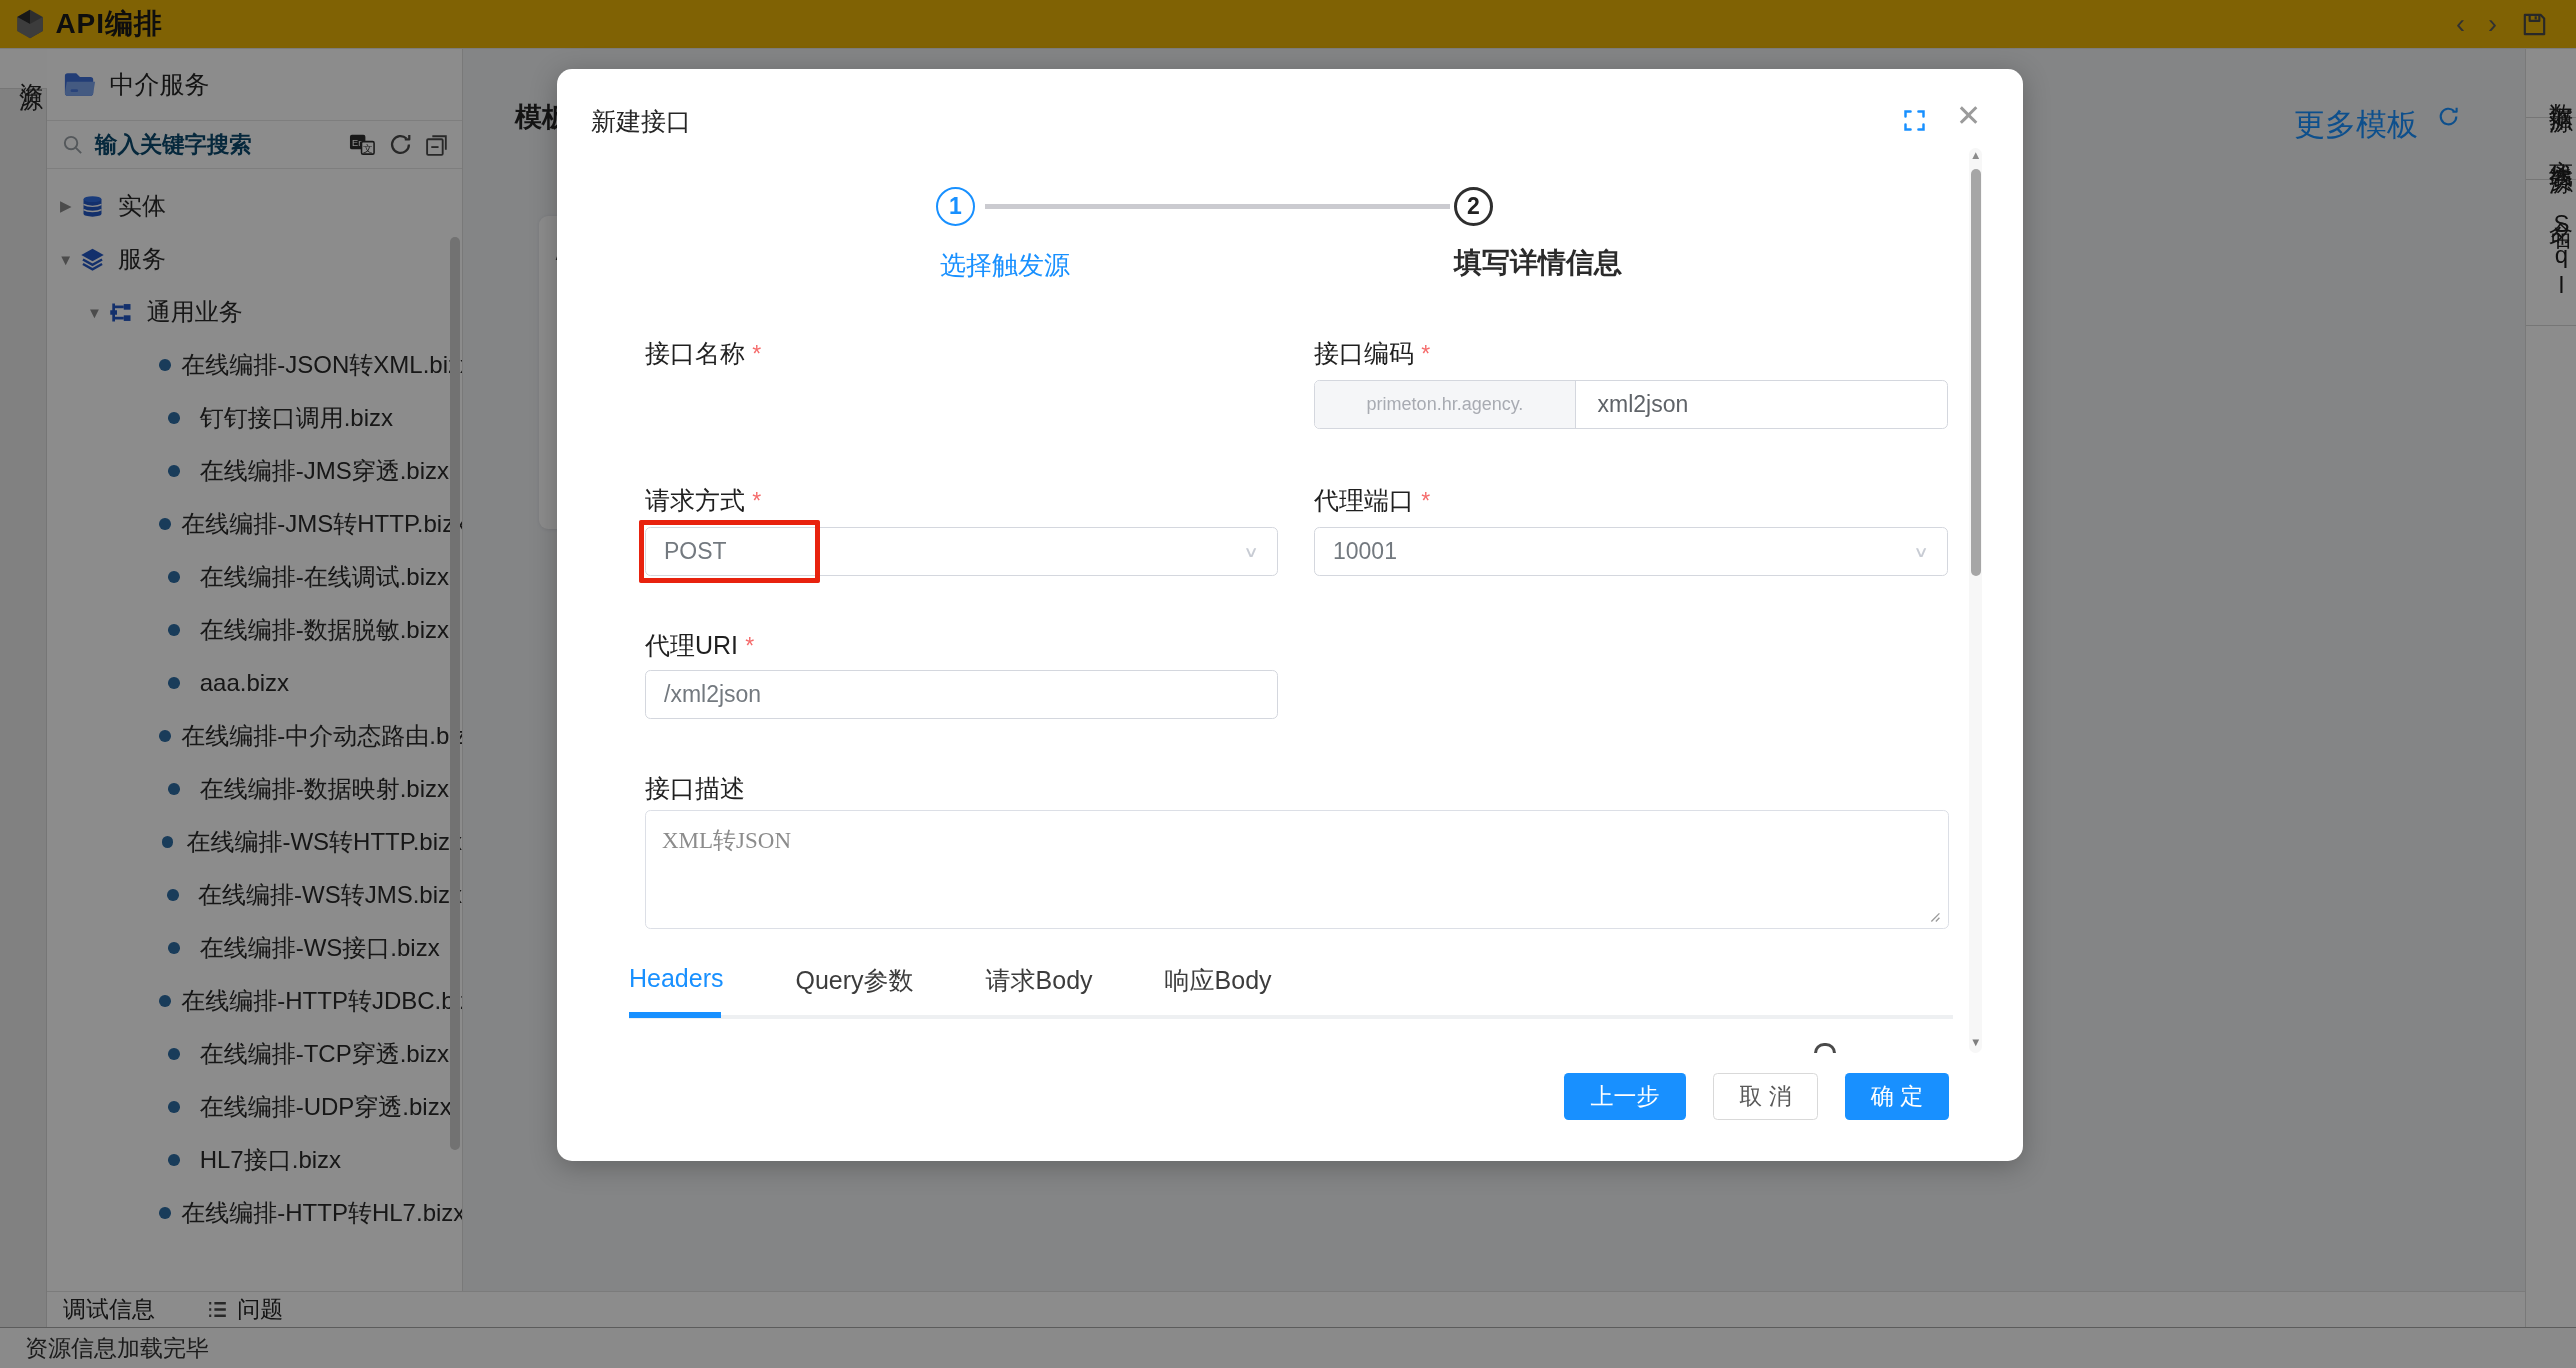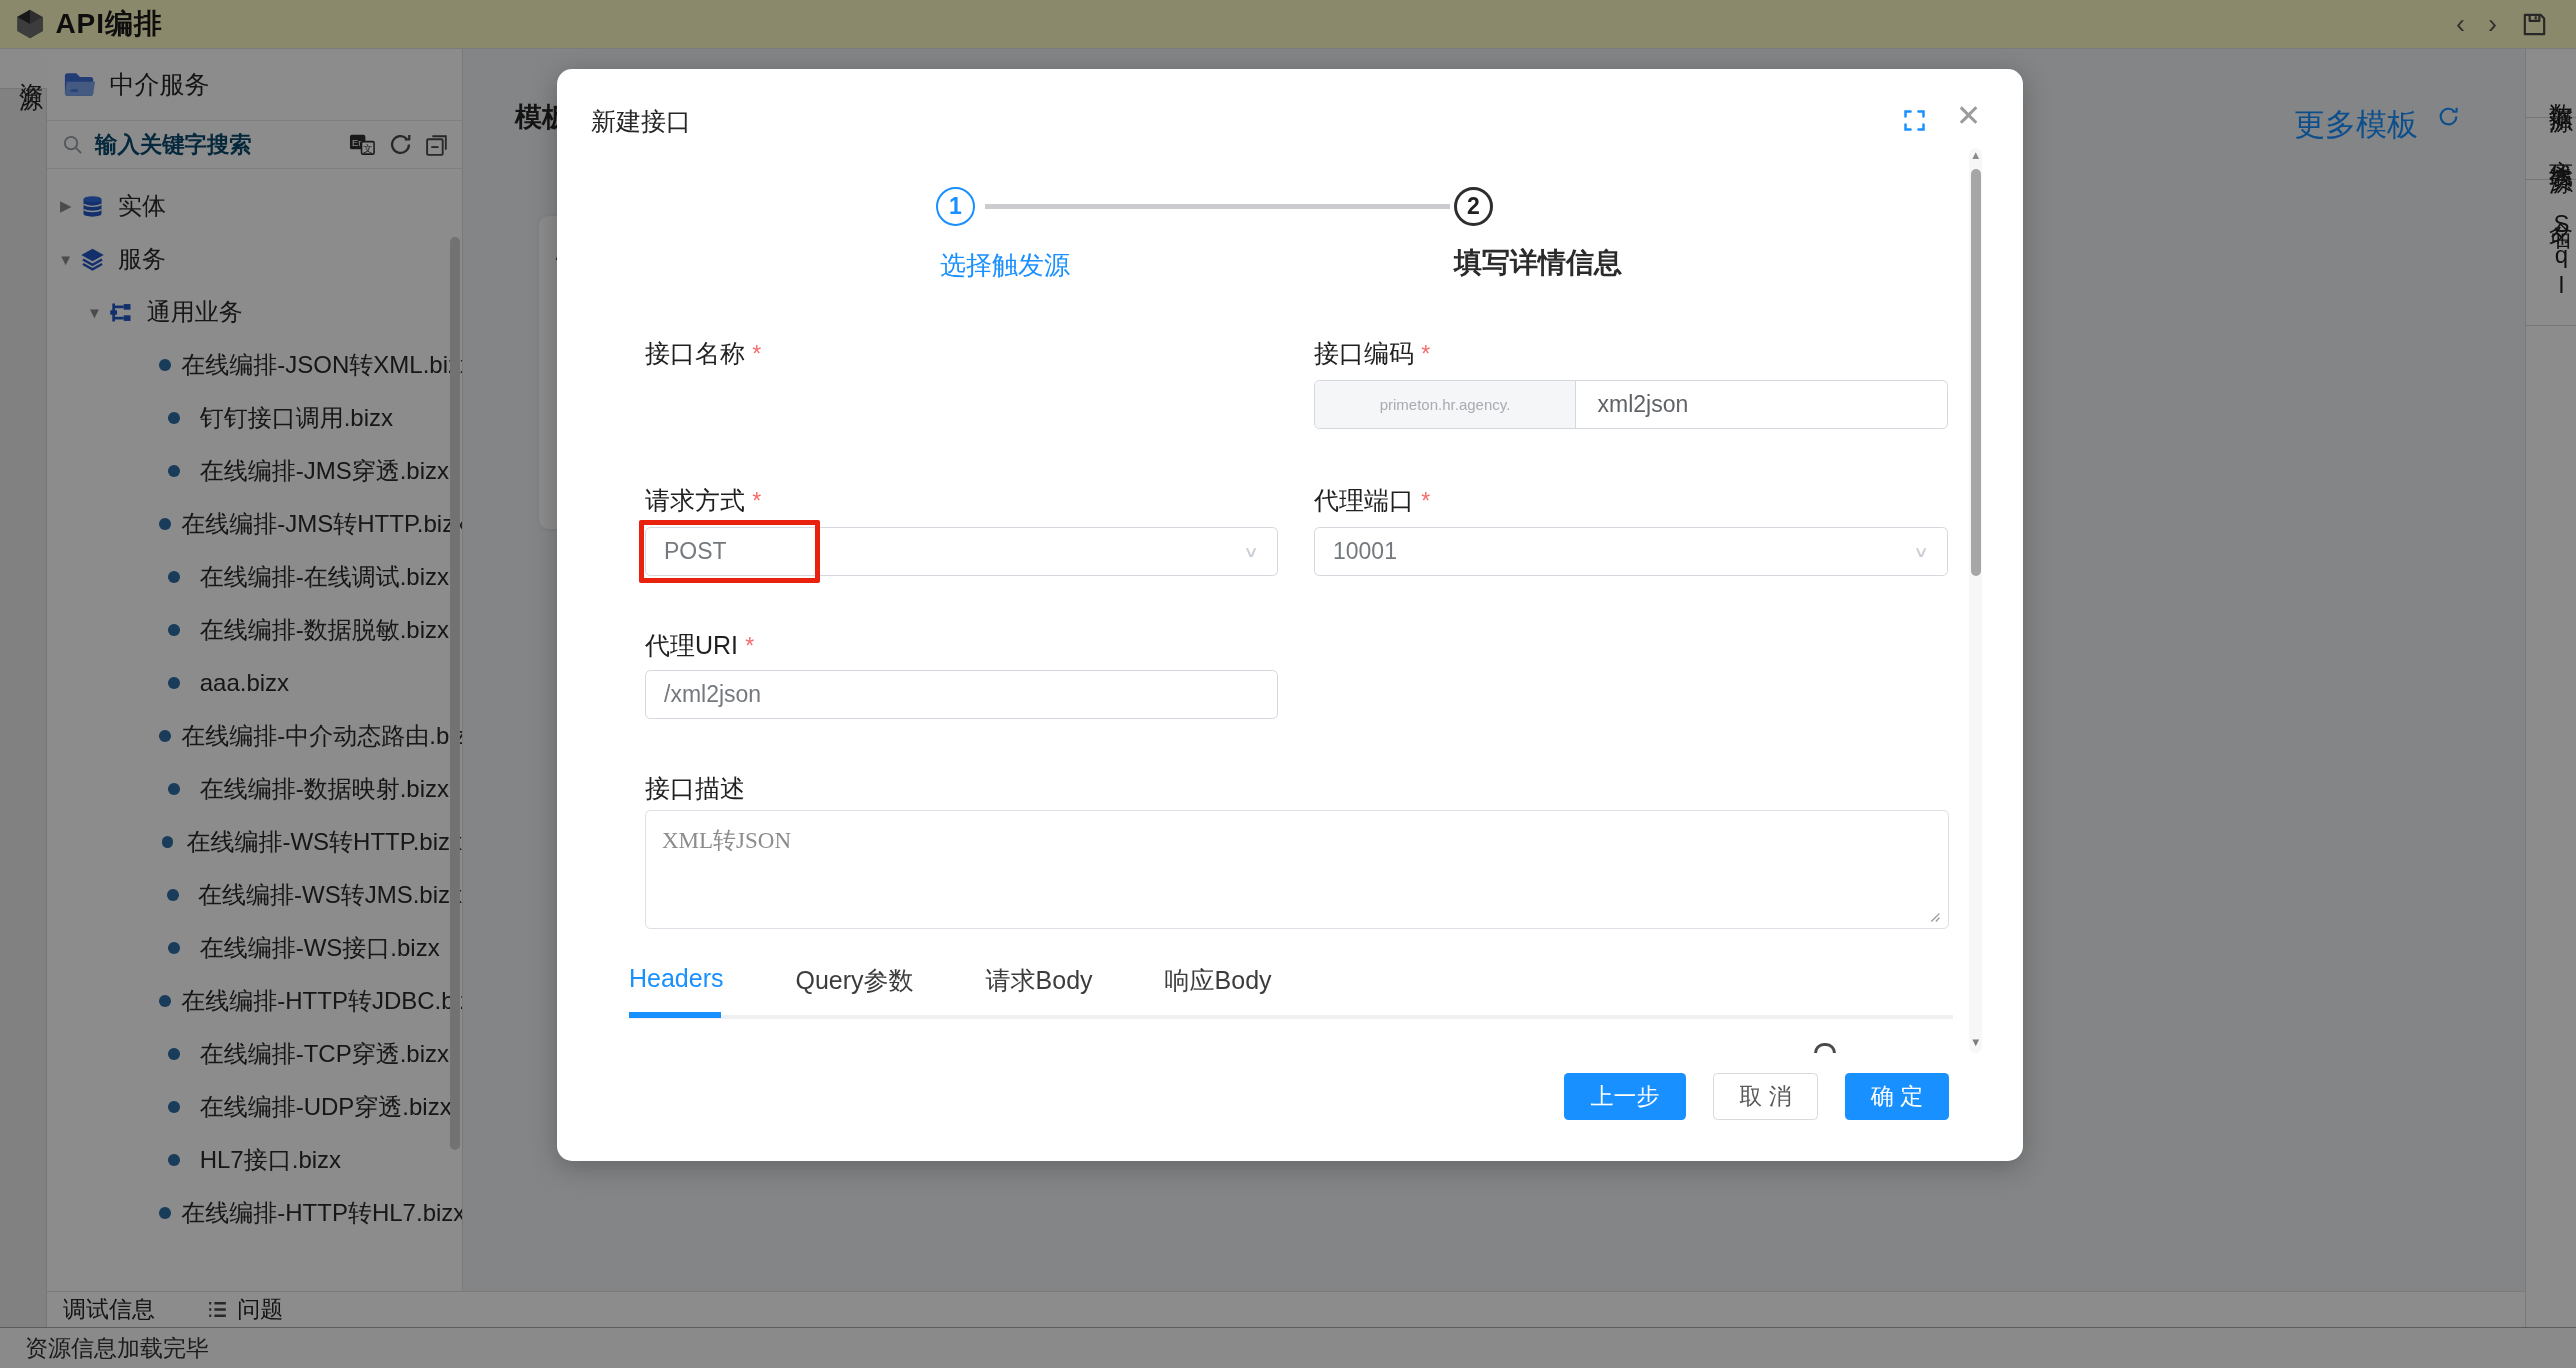--- a/index.html
+++ b/index.html
@@ -1,20 +1,20 @@
 <!DOCTYPE html>
 <html style="font-size:14.3px"><head>
 <meta charset="utf-8">
 <style>
   * { margin:0; padding:0; box-sizing:border-box; }
   html,body { width:2576px; height:1368px; overflow:hidden;
     font-family:"Liberation Sans","DejaVu Sans",sans-serif; background:#f0f2f5; }
 
   
-  .titlebar { position:absolute; left:0; top:0; width:2576px; height:49px; background:#fef9c3;
+  .titlebar { position:absolute; left:0; top:0; width:2576px; height:49px; background:#eab308;
     border-bottom:0.9px solid #e2e2e2; display:flex; align-items:center; z-index:1; }
   .logo { width:34px; height:34px; margin-left:12.5px; }
   .app-title { font-size:28px; font-weight:600; color:#1a1a1a; margin-left:9px; letter-spacing:0.9px; }
   .titlebar-right { position:absolute; right:27px; top:0; height:49px; display:flex; align-items:center; gap:23px; }
   .nav-chev { font-size:27px; color:#5a5a5a; line-height:1; cursor:pointer; }
 
   
   .left-rail { position:absolute; left:0; top:49px; width:47px; height:1278px; background:#ececec;
     border-right:0.9px solid #d8d8d8; z-index:1; }
   .rail-tab { width:47px; padding:14.3px 0; background:#fdfdfd; border-bottom:0.9px solid #d8d8d8;
@@ -82,21 +82,21 @@
 
   
   .f-label { position:absolute; font-size:25px; color:#1f1f1f; font-weight:500; }
   .req { color:#f56c6c; margin-left:7.2px; font-size:23px; }
   .inp { position:absolute; height:49px; border:1.3px solid #d4d7de; border-radius:5.4px; background:#fff;
     display:flex; align-items:center; padding-left:18px; font-size:23px; color:#73797f; }
   .sel { justify-content:space-between; padding-right:18px; cursor:pointer; }
   .sel .chev { color:#c8ccd4; font-size:21.5px; transform:scaleY(.7); }
   .grp { position:absolute; height:49px; border:1.3px solid #d4d7de; border-radius:5.4px; display:flex; overflow:hidden; }
   .grp .prefix { width:261px; background:#f5f6f8; border-right:1.3px solid #d4d7de; display:flex;
-    align-items:center; justify-content:center; font-size:15px; color:#a8abb2; }
+    align-items:center; justify-content:center; font-size:18px; color:#a8abb2; }
   .grp .val { flex:1; display:flex; align-items:center; padding-left:21.5px; font-size:23px; color:#5f6368; }
   .red-box { position:absolute; left:82px; top:451px; width:181px; height:63px; border:5.4px solid #e8220e; border-radius:1.8px; z-index:3; }
   .textarea { position:absolute; left:88px; top:741px; width:1304px; height:119px; border:1.3px solid #dcdfe6;
     border-radius:5.4px; padding:14.3px 16px; font-family:"Liberation Serif","DejaVu Serif",serif;
     font-size:23px; color:#8c8c8c; }
   .resize-glyph { position:absolute; left:1369px; top:839px; width:14.3px; height:14.3px; }
 
   
   .tabs { position:absolute; left:72px; top:895px; display:flex; gap:72px; }
   .tab { font-size:25px; color:#3c3c3c; cursor:pointer; }

